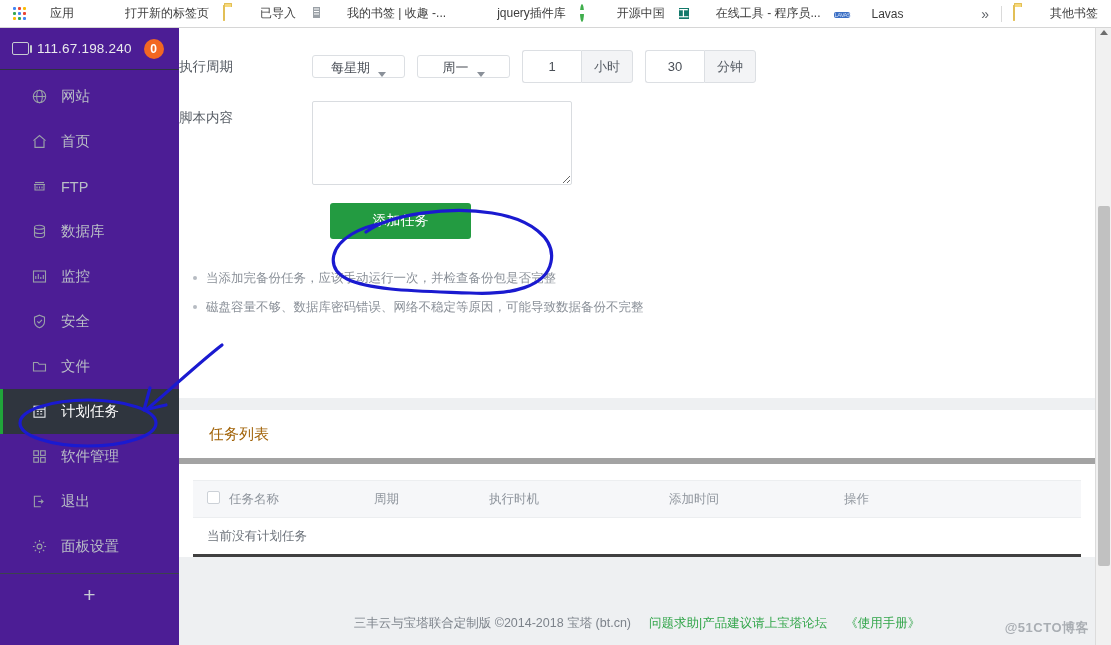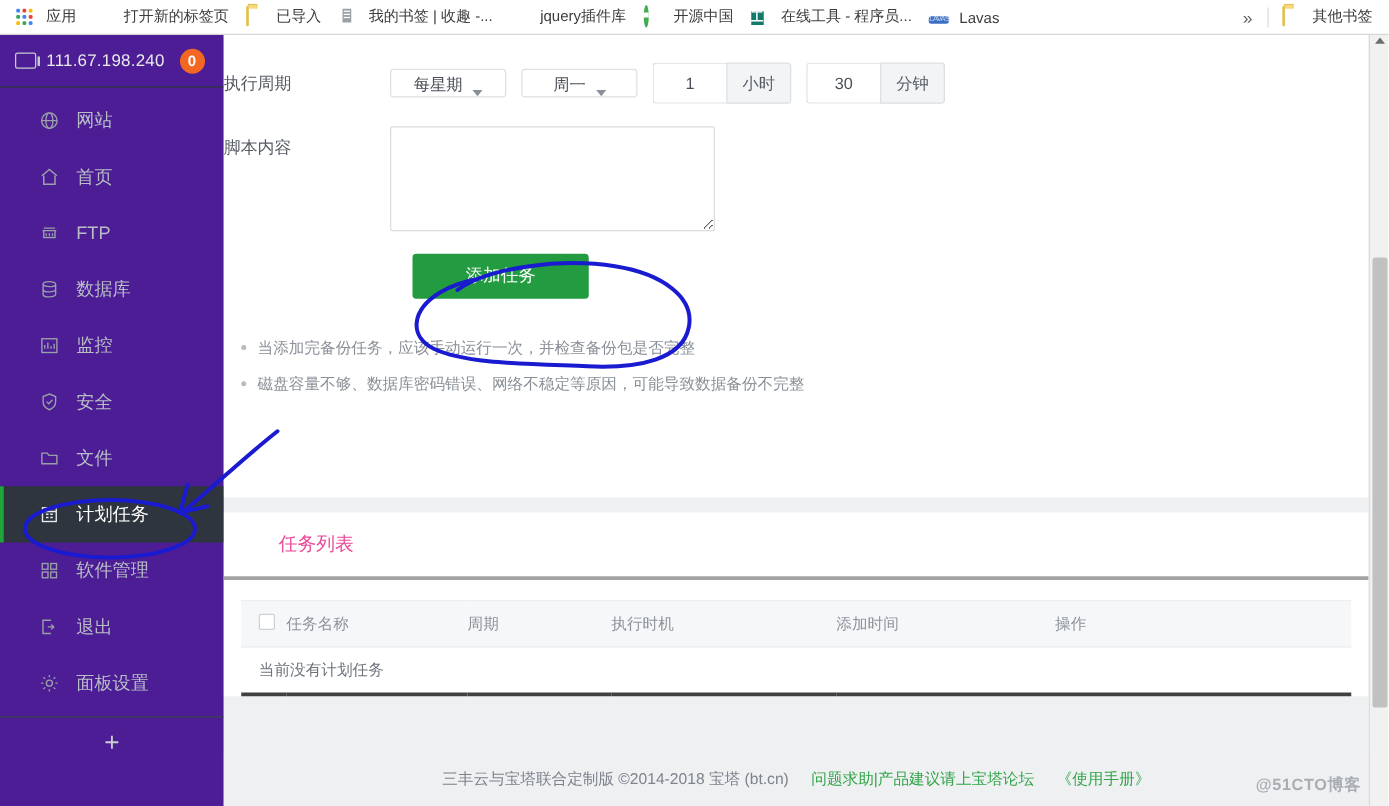--- a/index.html
+++ b/index.html
@@ -13,21 +13,21 @@
 
   
   .bookmark-bar {
     position: absolute; left: 0; top: 0; width: 1111px; height: 28px;
     background: #ffffff;
     border-bottom: 1px solid #d6d6d6;
     display: flex; align-items: center; padding: 0 6px;
     white-space: nowrap;
   }
   .bm-item {
-    display: flex; align-items: center; gap: 9px;
+    display: flex; align-items: center; gap: 22px;
     padding: 2px 7px; height: 22px; font-size: 12px; color: #333;
     cursor: pointer; border-radius: 2px; justify-content: flex-end;
   }
   .bm-label { font-size: 12px; color: #3c3c3c; }
   .ico { width: 15px; height: 15px; flex: 0 0 15px; display: inline-block;
          position: relative; }
   
   .ico-apps { display: grid; grid-template-columns: repeat(3, 3px);
     grid-template-rows: repeat(3, 3px); gap: 2px; width: 13px; height: 13px; }
   .ico-apps i { display: block; width: 3px; height: 3px; border-radius: 1px; }
@@ -172,22 +172,22 @@
   .hints { margin: 30px 0 0 14px; }
   .hint {
     display: flex; align-items: flex-start; gap: 9px;
     font-size: 12.5px; color: #8a9098; margin-bottom: 11px; line-height: 18px;
   }
   .dot { width: 4px; height: 4px; border-radius: 50%; background: #b6bbc2;
     margin-top: 7px; flex: 0 0 4px; }
 
   .card-list { margin-top: 12px; background: #ffffff; }
   .list-title {
-    height: 54px; display: flex; align-items: center; padding-left: 44px;
-    font-size: 15px; color: #ec4899; border-bottom: 3px solid #a3a3a3;
+    height: 54px; display: flex; align-items: center; padding-left: 30px;
+    font-size: 15px; color: #a16207; border-bottom: 6px solid #a3a3a3;
   }
   .tbl { padding: 16px 14px 0 14px; }
   table { width: 100%; border-collapse: collapse; }
   thead th {
     background: #f6f7f9; height: 37px; font-weight: normal;
     font-size: 12.5px; color: #8e949c; text-align: left;
     border-top: 1px solid #eceef0; border-bottom: 1px solid #eceef0;
   }
   thead th:first-child { padding-left: 14px; width: 36px; }
   .chk {

